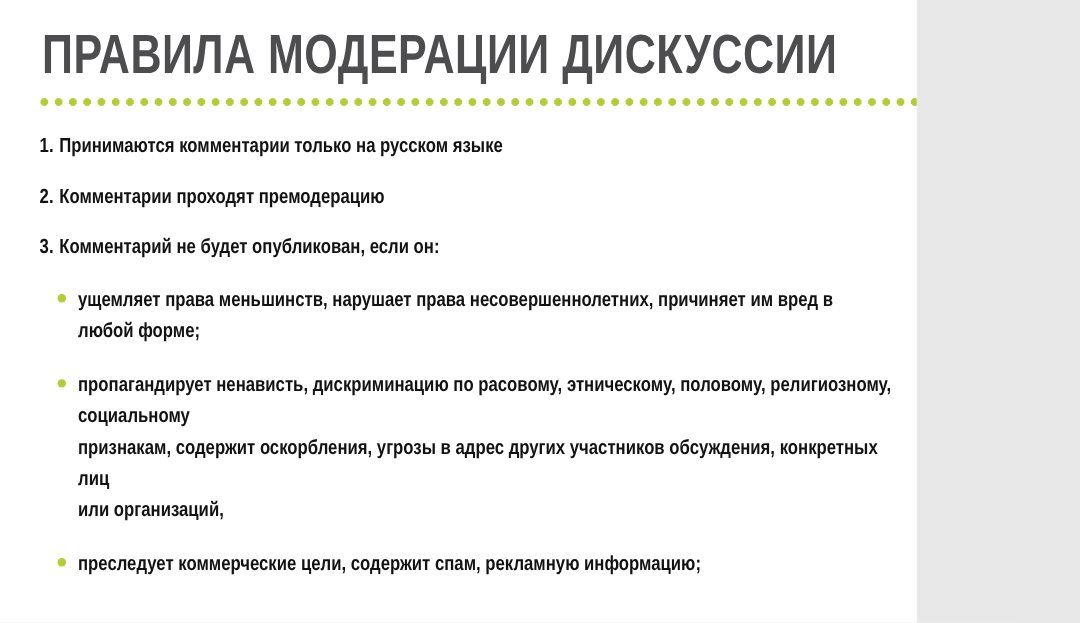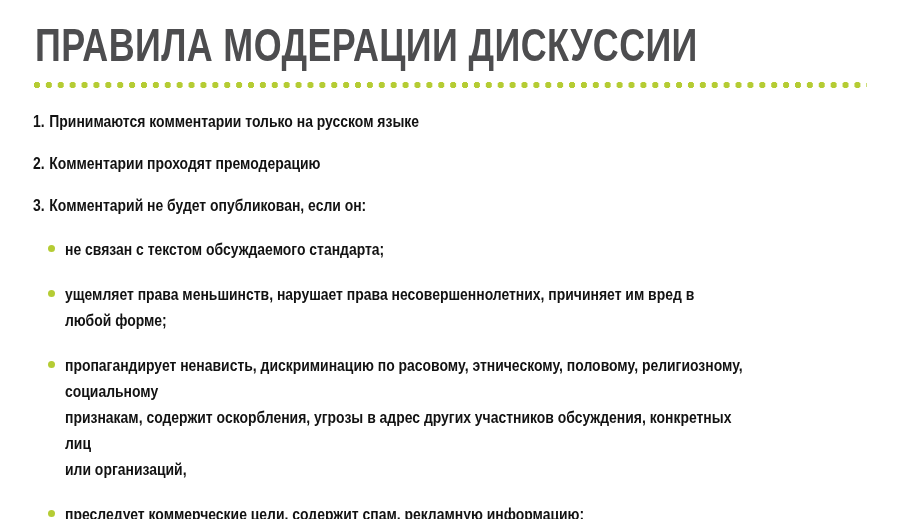--- a/index.html
+++ b/index.html
@@ -5,21 +5,21 @@
   :root{
     --bg:#ffffff;
     --accent:#b5cc34;
     --title:#4d4d4f;
     --text:#121212;
   }
   *{margin:0;padding:0;box-sizing:border-box;}
   html,body{background:#e8e8e8;}
   .slide{
     position:relative;
-    width:900px;height:519px;
+    width:764px;height:519px;
     background:var(--bg);
     overflow:hidden;
     font-family:"Liberation Sans", sans-serif;
     font-weight:bold;
     color:var(--text);
   }
   .title{
     position:absolute;
     left:35px;top:22px;
     font-size:46px;line-height:1;
@@ -96,24 +96,20 @@
       <span>Комментарии проходят премодерацию</span>
     </div>
 
     <div class="num-item">
       <span class="num">3.</span>
       <span>Комментарий не будет опубликован, если он:</span>
     </div>
 
     <div class="bullet-list">
 
-      <div class="bullet">
-        <span class="dot"></span>
-        <div class="text">не связан с текстом обсуждаемого стандарта;</div>
-      </div>
 
       <div class="bullet">
         <span class="dot"></span>
         <div class="text">ущемляет права меньшинств, нарушает права несовершеннолетних, причиняет им вред в любой форме;</div>
       </div>
 
       <div class="bullet">
         <span class="dot"></span>
         <div class="text">пропагандирует ненависть, дискриминацию по расовому, этническому, половому, религиозному, социальному
 признакам, содержит оскорбления, угрозы в адрес других участников обсуждения, конкретных лиц

